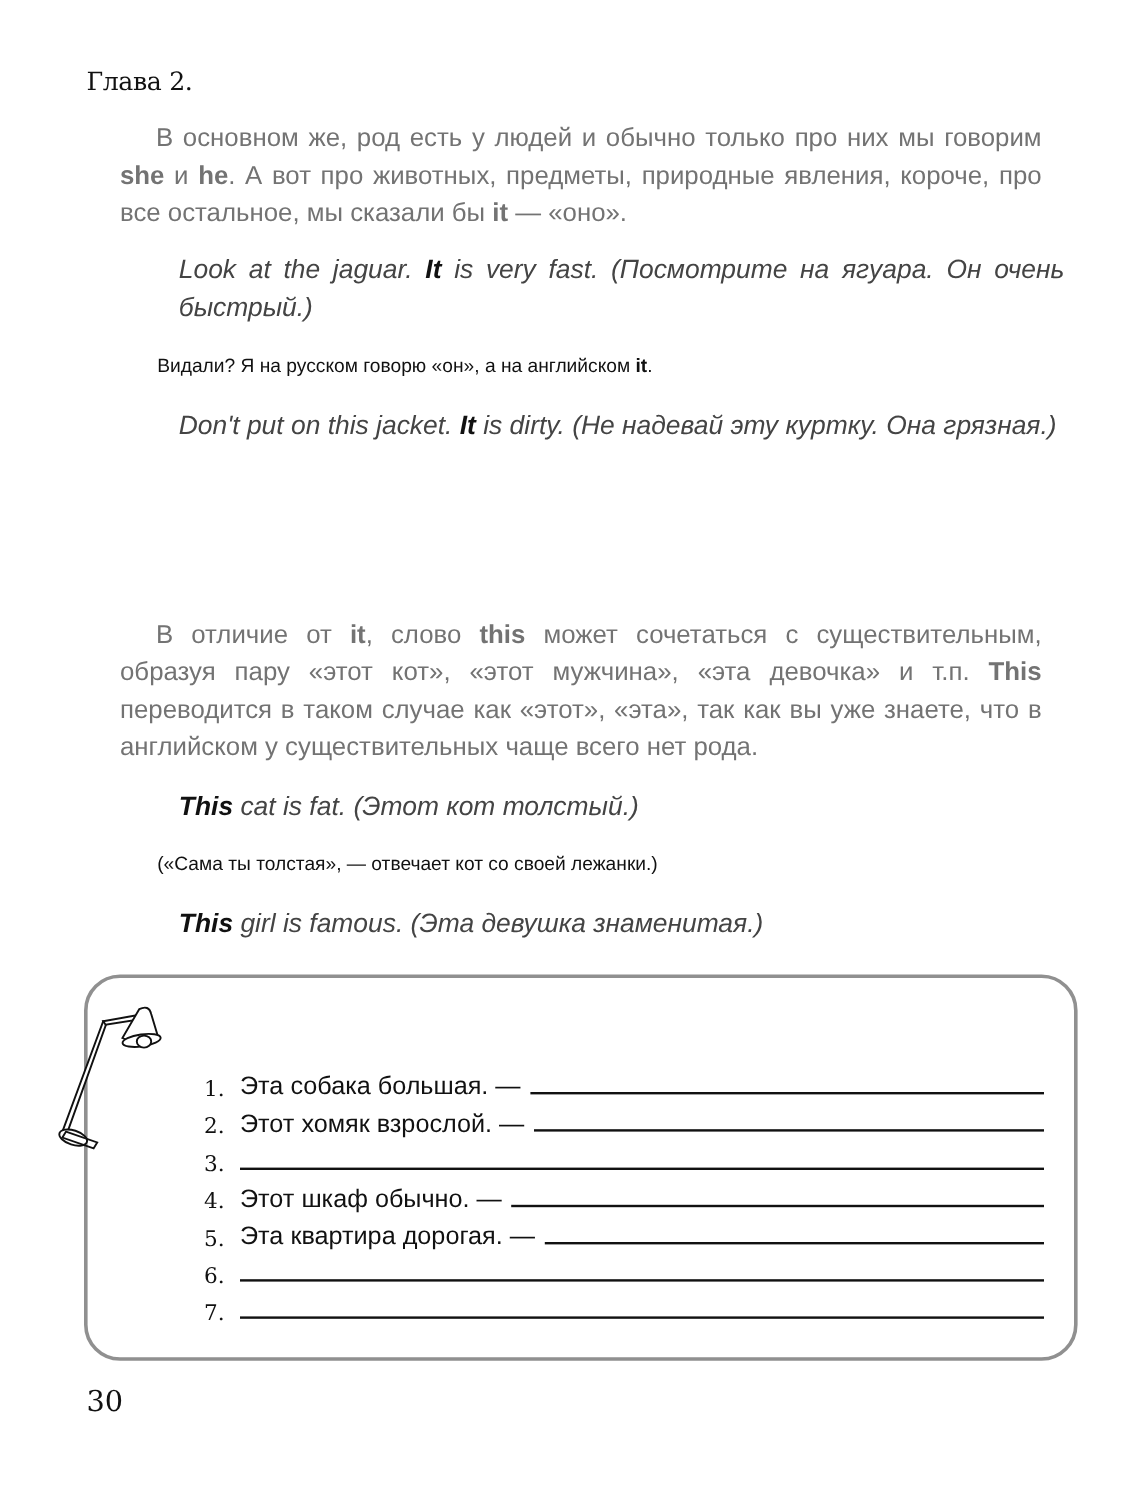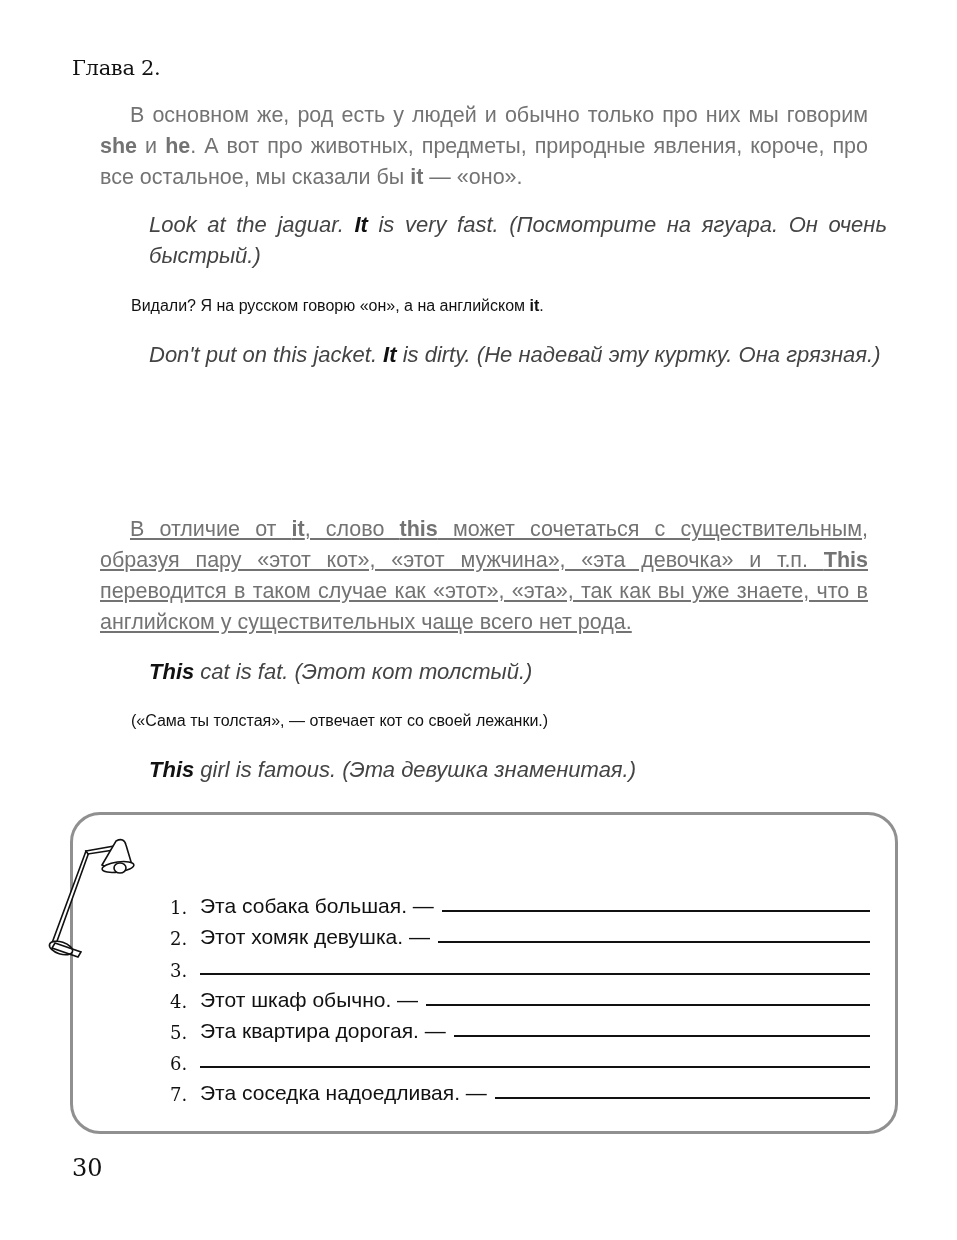--- a/index.html
+++ b/index.html
@@ -33,21 +33,21 @@
 
   <div class="ex" style="top:209px;"><span>Look at the jaguar. </span><b>It</b><span> is very fast. (Посмотрите на ягуара. Он очень быстрый.)</span></div>
 
   <div class="plain" style="top:290px;"><span>Видали? Я на русском говорю «он», а на английском </span><b>it</b><span>.</span></div>
 
   <div class="ex" style="top:339px;">
     <div><span>Don't put on this jacket. </span><b>It</b><span> is dirty. (Не надевай эту куртку. Она грязная.)</span></div>
   </div>
 
 
-  <div class="body-text indent" style="top:514px;text-decoration:underline;"><span>В отличие от </span><b>it</b><span>, слово </span><b>this</b><span> может сочетаться с существительным, образуя пару «этот кот», «этот мужчина», «эта девочка» и т.п. </span><b>This</b><span> переводится в таком случае как «этот», «эта», так как вы уже знаете, что в английском у существительных чаще всего нет рода.</span></div>
+  <div class="body-text indent" style="top:514px;"><span>В отличие от </span><b>it</b><span>, слово </span><b>this</b><span> может сочетаться с существительным, образуя пару «этот кот», «этот мужчина», «эта девочка» и т.п. </span><b>This</b><span> переводится в таком случае как «этот», «эта», так как вы уже знаете, что в английском у существительных чаще всего нет рода.</span></div>
 
   <div class="ex" style="top:656px;"><b>This</b><span> cat is fat. (Этот кот толстый.)</span></div>
 
   <div class="plain" style="top:705px;text-align:center;">(«Сама ты толстая», — отвечает кот со своей лежанки.)</div>
 
   <div class="ex" style="top:754px;"><b>This</b><span> girl is famous. (Эта девушка знаменитая.)</span></div>
 
   <div class="box"></div>
 
   <svg class="lamp" viewBox="0 0 120 130">
@@ -64,21 +64,21 @@
 
 
   <div class="items">
     <div class="item">
         <span class="num">1.</span>
         <span class="txt">Эта собака большая. —</span>
         <span class="line"></span>
       </div>
     <div class="item">
         <span class="num">2.</span>
-        <span class="txt">Этот хомяк девушка. —</span>
+        <span class="txt">Этот хомяк взрослой. —</span>
         <span class="line"></span>
       </div>
     <div class="item">
         <span class="num">3.</span>
         <span class="line"></span>
       </div>
     <div class="item">
         <span class="num">4.</span>
         <span class="txt">Этот шкаф обычно. —</span>
         <span class="line"></span>
@@ -87,19 +87,18 @@
         <span class="num">5.</span>
         <span class="txt">Эта квартира дорогая. —</span>
         <span class="line"></span>
       </div>
     <div class="item">
         <span class="num">6.</span>
         <span class="line"></span>
       </div>
     <div class="item">
         <span class="num">7.</span>
-        <span class="txt">Эта соседка надоедливая. —</span>
         <span class="line"></span>
       </div>
   </div>
 
   <div class="pagenum">30</div>
 </div>
 
 </body></html>

